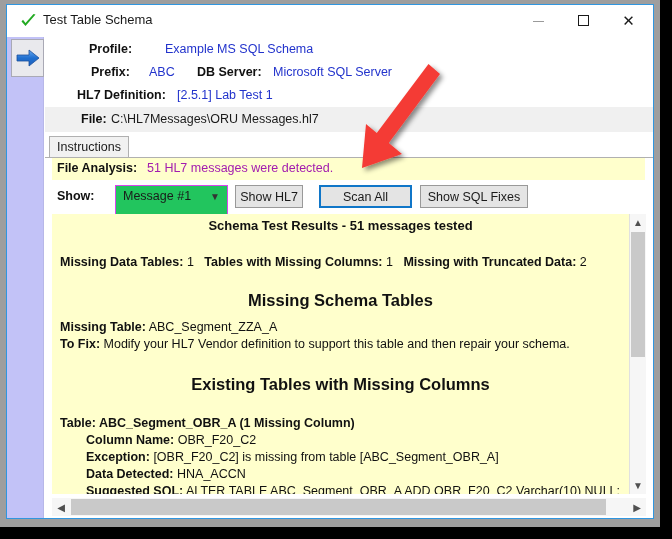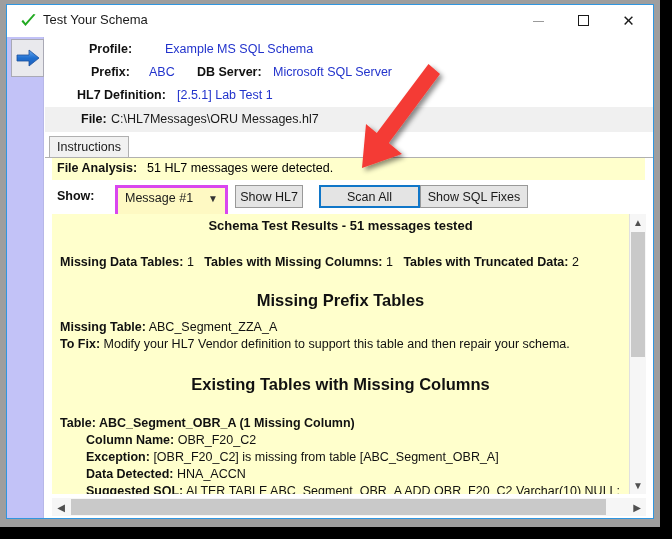--- a/index.html
+++ b/index.html
@@ -210,21 +210,21 @@
     top: 3px;
     font-size: 12.5px;
     font-weight: bold;
     color: #111111;
   }
   .analysis-value {
     position: absolute;
     left: 95px;
     top: 3px;
     font-size: 12.5px;
-    color: #000000;
+    color: #a21caf;
   }
 
   
   .toolbar {
     position: absolute;
     left: 38px;
     top: 175px;
     right: 0;
     height: 34px;
     background: #ffffff;
@@ -237,22 +237,22 @@
     font-size: 12.5px;
     font-weight: bold;
     color: #111111;
   }
   .combo {
     position: absolute;
     left: 70px;
     top: 5px;
     width: 113px;
     height: 40px;
-    background: #fef9c3;
-    border: 3px solid #d946ef;
+    background: #22c55e;
+    border: 1px solid #d946ef;
     box-sizing: border-box;
     cursor: default;
   }
   .combo-text {
     position: absolute;
     left: 7px;
     top: 3px;
     font-size: 12.5px;
     color: #1a1a1a;
   }
@@ -407,21 +407,21 @@
   <div class="desktop"></div>
 
   <div class="window">
 
     <div class="titlebar">
       <span class="title-check">
         <svg width="17" height="17" viewBox="0 0 17 17">
           <path d="M1.5 8.5 L5.5 13 L15.5 1.5 L13.5 1 L5.5 10 L3 6.8 Z" fill="#22aa22"></path>
         </svg>
       </span>
-      <span class="title-text">Test Your Schema</span>
+      <span class="title-text">Test Table Schema</span>
 
       <div class="win-btn min">
         <span class="glyph-min"></span>
       </div>
       <div class="win-btn max">
         <span class="glyph-max"></span>
       </div>
       <div class="win-btn close">
         <span class="glyph-close">✕</span>
       </div>
@@ -478,44 +478,44 @@
 
     <div class="toolbar">
       <span class="show-label">Show:</span>
       <div class="combo">
         <span class="combo-text">Message #1</span>
         <span class="combo-arrow">▼</span>
       </div>
       <div class="tbtn" style="left:190px;width:68px;">
         <span>Show HL7</span>
       </div>
-      <div class="tbtn focused" style="left:274px;width:101px;">
+      <div class="tbtn focused" style="left:274px;width:93px;">
         <span>Scan All</span>
       </div>
       <div class="tbtn" style="left:375px;width:108px;">
         <span>Show SQL Fixes</span>
       </div>
     </div>
 
     <div class="results-outer">
       <div class="results-box">
         <div class="r-center" style="margin-top:4px;">Schema Test Results - 51 messages tested</div>
 
         <div class="r-line" style="margin-top:22px;margin-left:8px;">
           <b>Missing Data Tables:</b>
           <span class="num">1</span>
           &nbsp;
           <b>Tables with Missing Columns:</b>
           <span class="num">1</span>
           &nbsp;
-          <b>Tables with Truncated Data:</b>
+          <b>Missing with Truncated Data:</b>
           <span class="num">2</span>
         </div>
 
-        <div class="r-head" style="margin-top:22px;">Missing Prefix Tables</div>
+        <div class="r-head" style="margin-top:22px;">Missing Schema Tables</div>
 
         <div class="r-line" style="margin-top:10px;margin-left:8px;">
           <b>Missing Table:</b>
           <span class="num">ABC_Segment_ZZA_A</span>
         </div>
         <div class="r-line" style="margin-top:3px;margin-left:8px;">
           <b>To Fix:</b>
           <span class="num">Modify your HL7 Vendor definition to support this table and then repair your schema.</span>
         </div>
 

